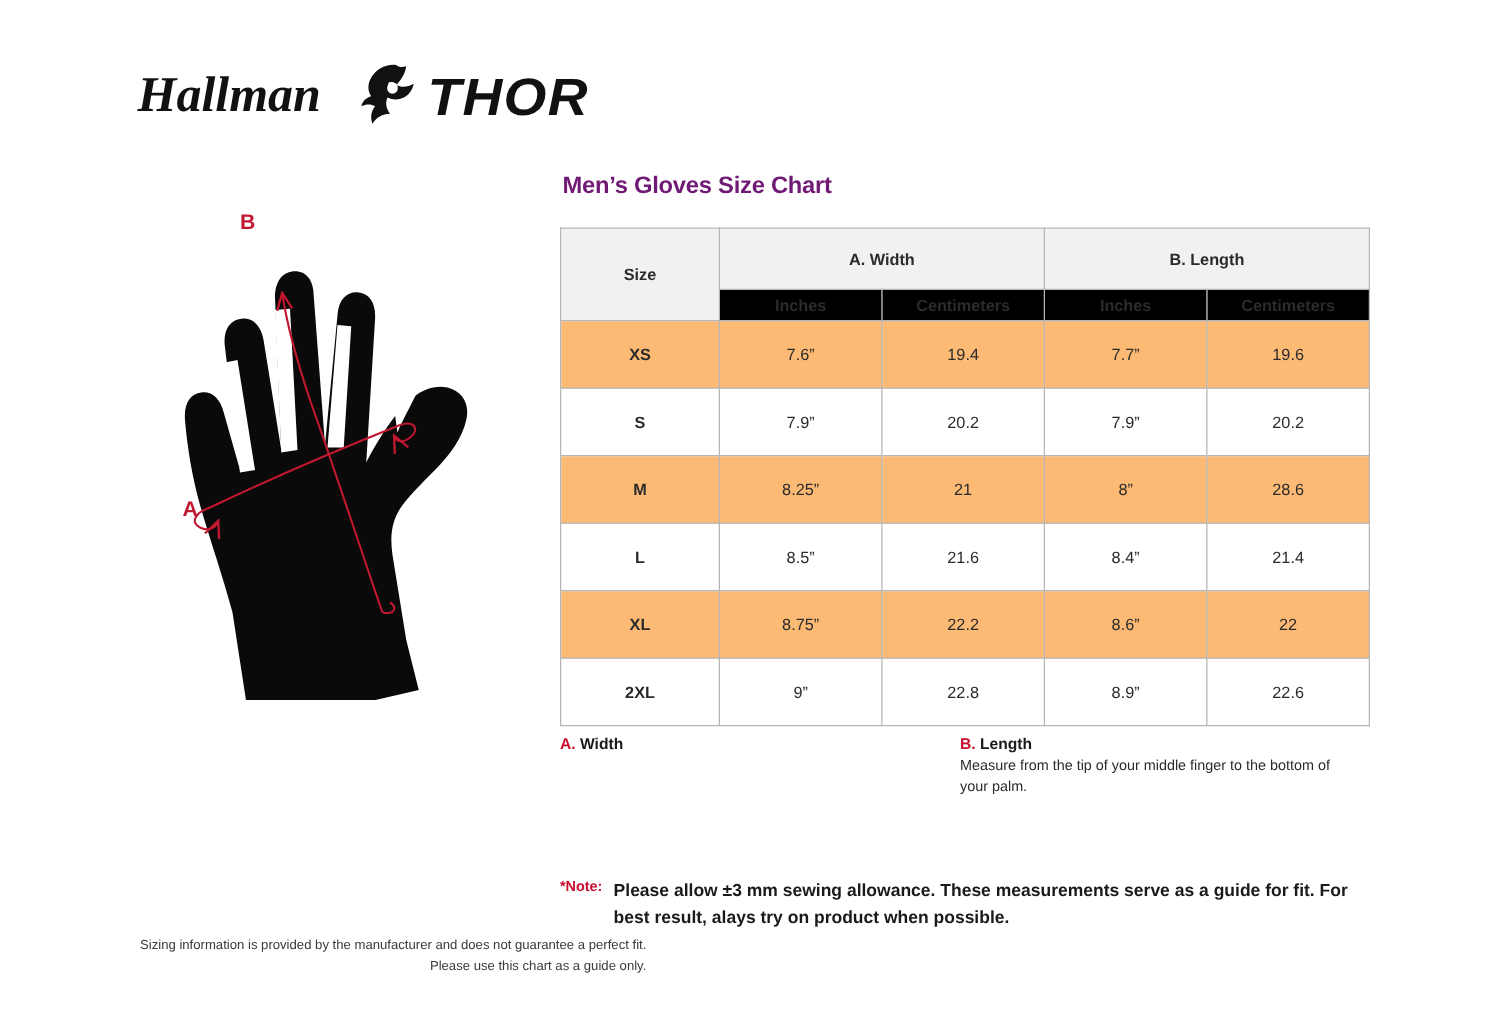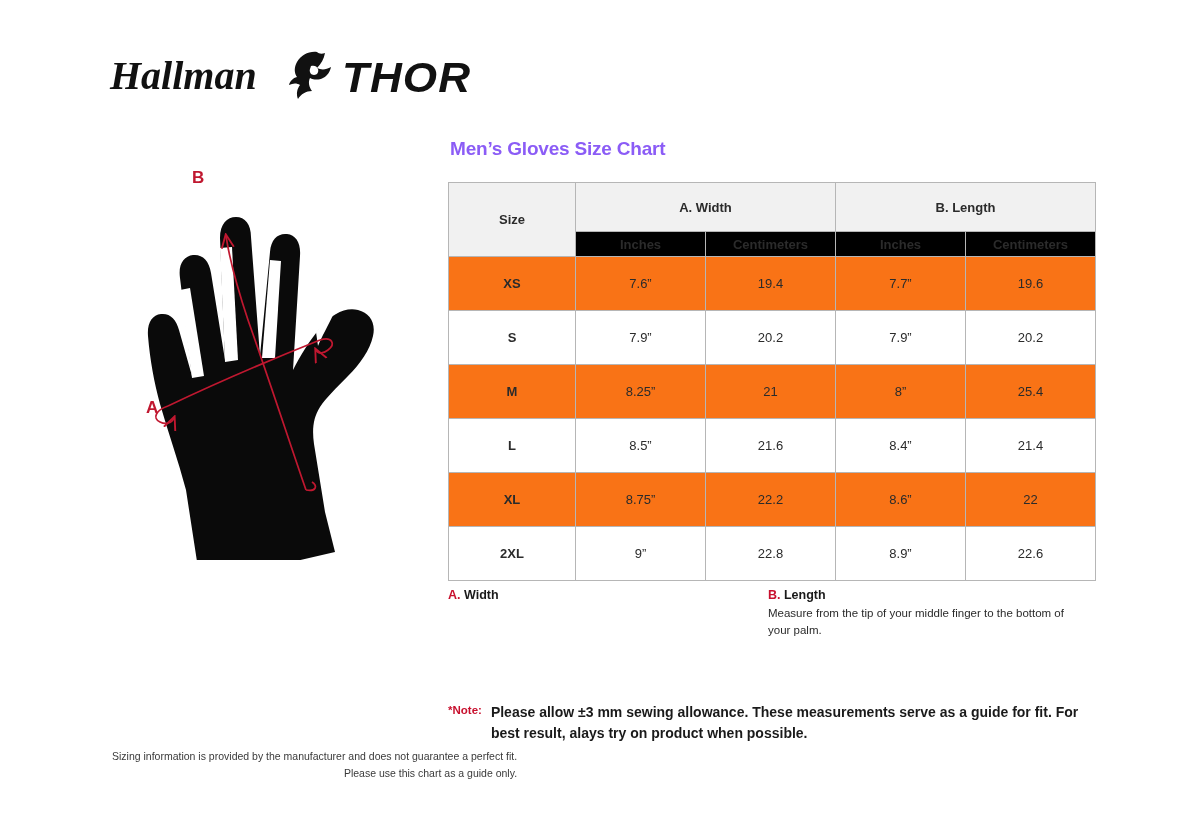--- a/index.html
+++ b/index.html
@@ -69,21 +69,21 @@
   
   #chart-panel {
     position: absolute;
     left: 448px;
     top: 138px;
     width: 640px;
   }
   #chart-title {
     font-size: 19px;
     font-weight: bold;
-    color: #8b5cf6;
+    color: #701a75;
     letter-spacing: -0.2px;
     margin: 0 0 22px 2px;
   }
 
   
   table.size-table {
     border-collapse: collapse;
     width: 648px;
     table-layout: fixed;
   }
@@ -115,21 +115,21 @@
     font-size: 11.5px;
     height: 22px;
     border: 1px solid #ffffff;
     border-bottom-color: #b6b6b6;
   }
   td.size-cell {
     font-weight: bold;
     font-size: 13.5px;
     color: #1a1a1a;
   }
-  tr.row-shaded td { background: #f97316; }
+  tr.row-shaded td { background: #fdba74; }
   tr.row-plain td { background: #ffffff; }
   table.size-table tbody td { height: 51px; }
 
   
   #measure-section {
     position: absolute;
     left: 448px;
     top: 588px;
     width: 640px;
   }
@@ -304,21 +304,21 @@
         <td>7.9”</td>
         <td>20.2</td>
         <td>7.9”</td>
         <td>20.2</td>
       </tr>
       <tr class="row-shaded">
         <td class="size-cell">M</td>
         <td>8.25”</td>
         <td>21</td>
         <td>8”</td>
-        <td>25.4</td>
+        <td>28.6</td>
       </tr>
       <tr class="row-plain">
         <td class="size-cell">L</td>
         <td>8.5”</td>
         <td>21.6</td>
         <td>8.4”</td>
         <td>21.4</td>
       </tr>
       <tr class="row-shaded">
         <td class="size-cell">XL</td>

